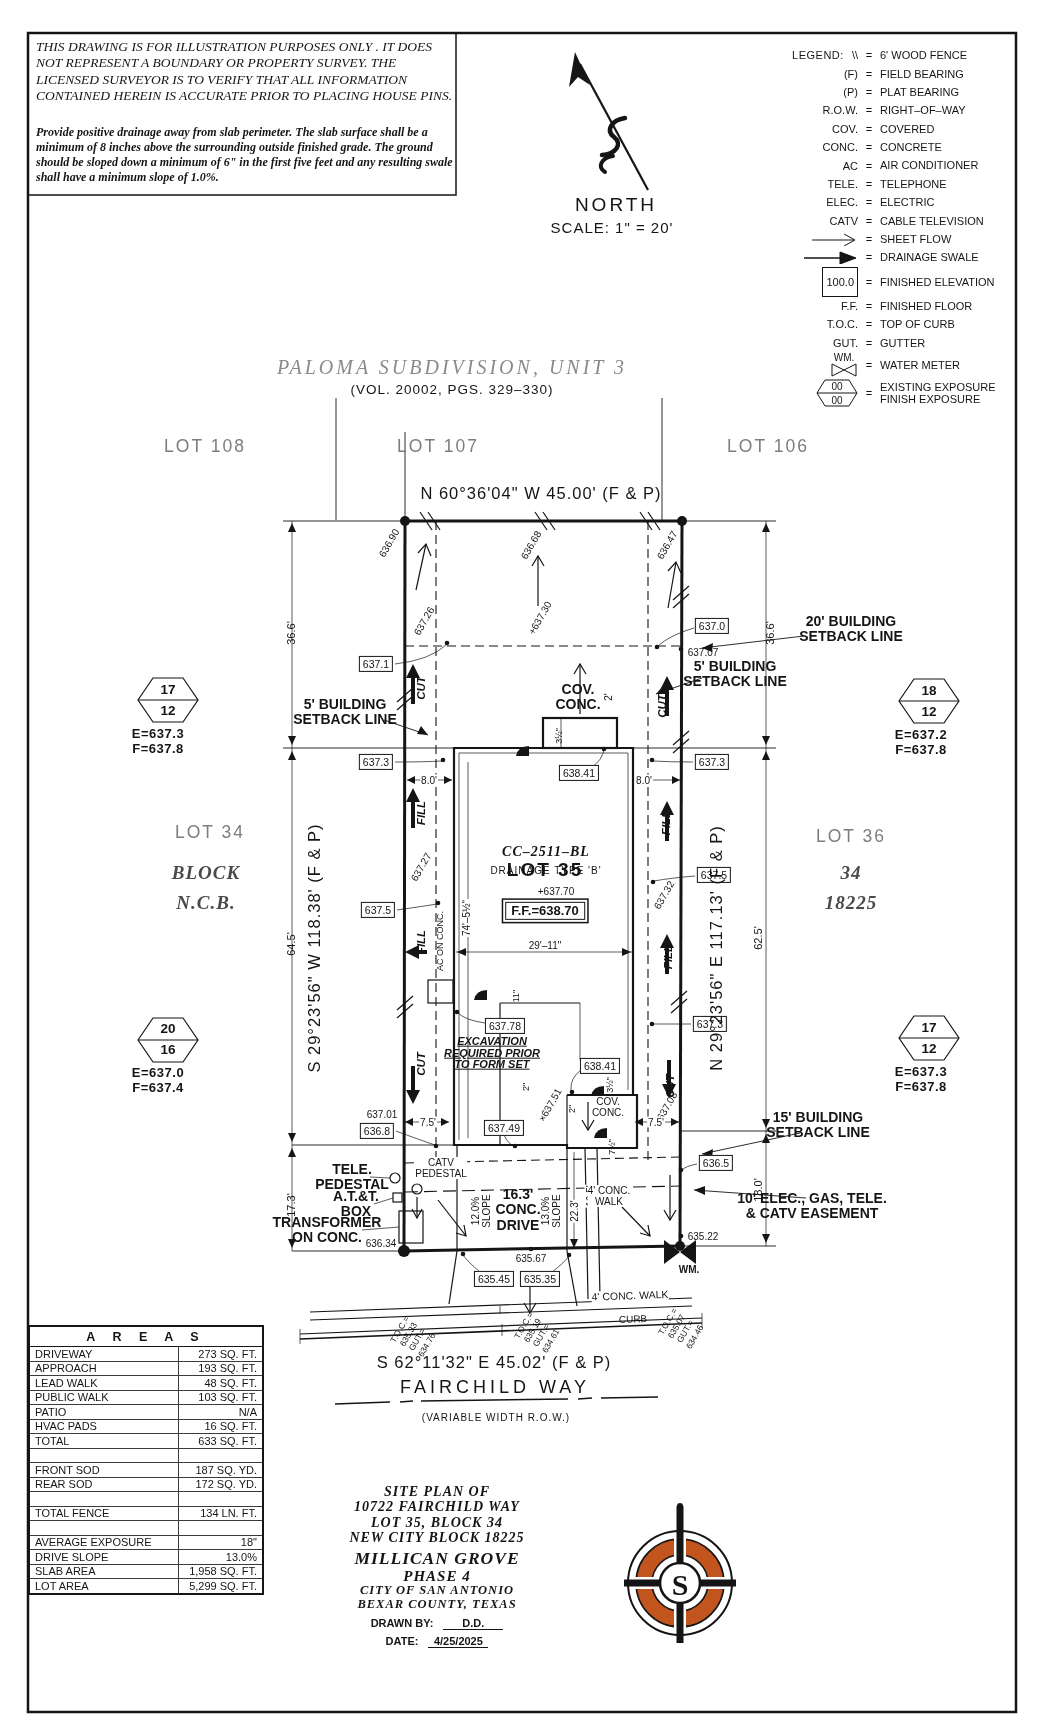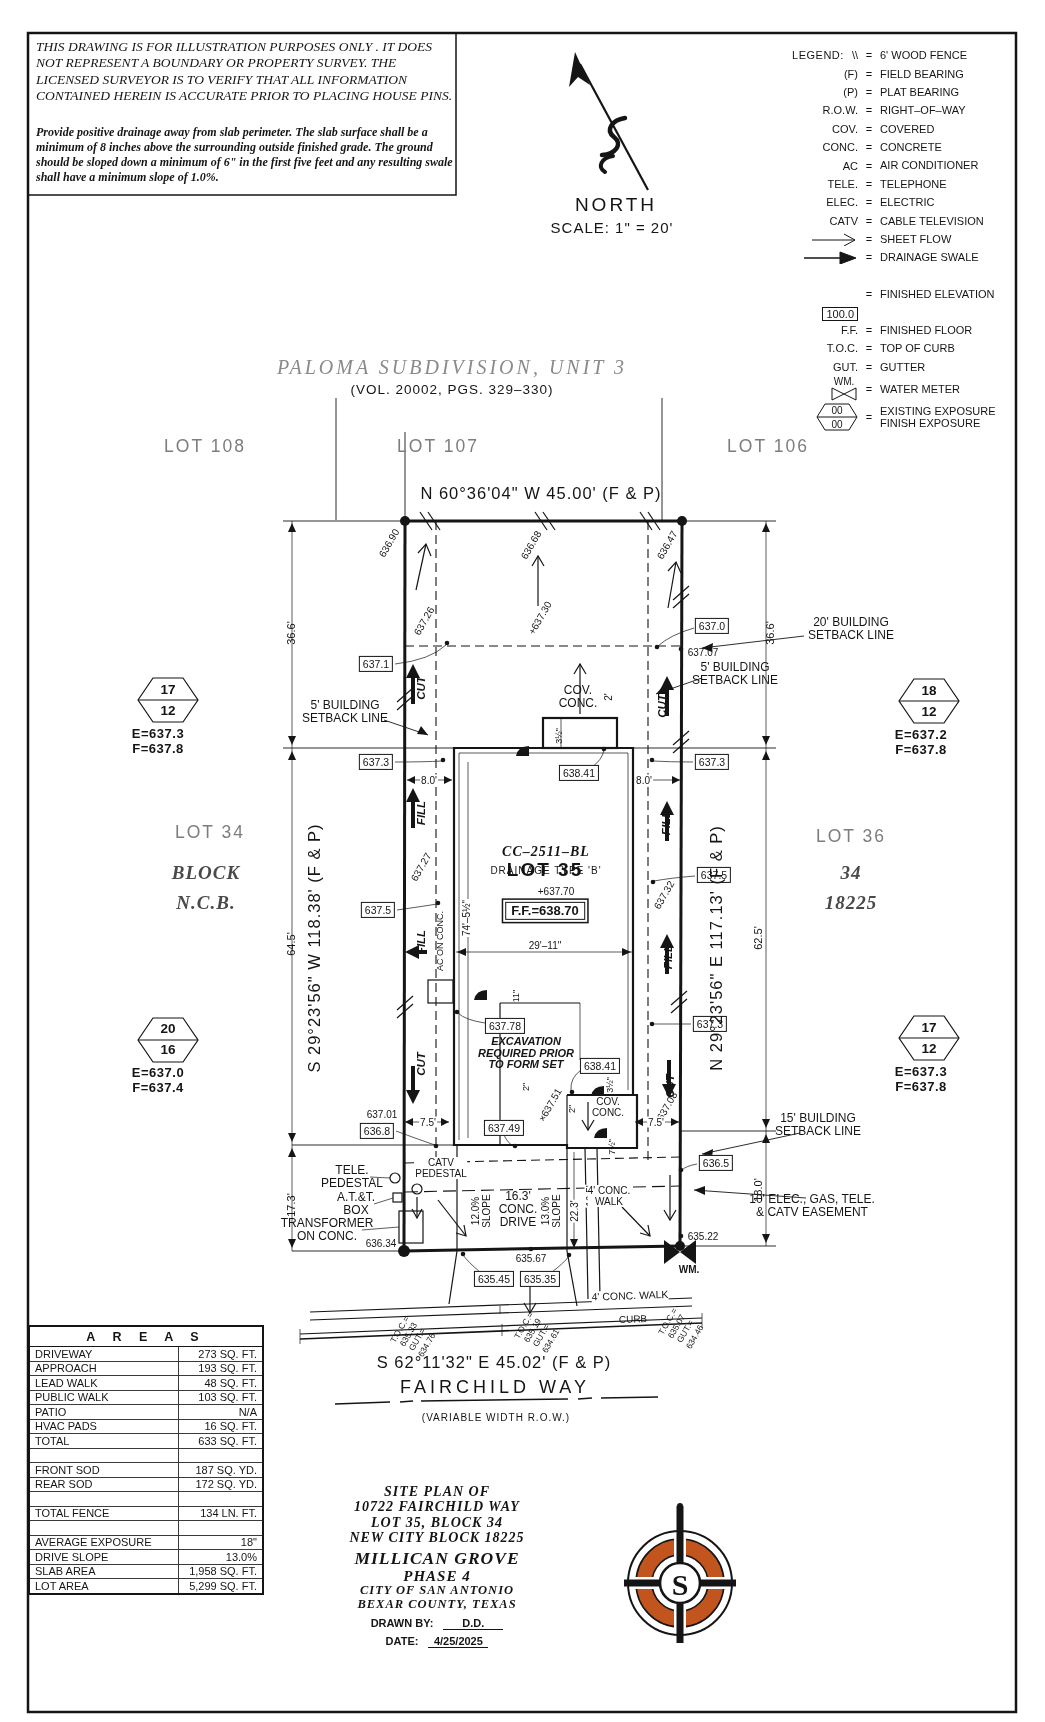--- a/index.html
+++ b/index.html
@@ -23,21 +23,21 @@
   .s-dimw{font-size:10px;background:#fff;padding:0 1px;}
   .s-box{border:1.3px solid #151515;background:#fff;padding:0 3px;font-size:10.5px;line-height:1.35;}
   .s-ff{border:1.5px solid #151515;box-shadow:0 0 0 2px #fff,0 0 0 3.5px #151515;background:#fff;
         padding:1px 5px;font-size:13px;font-weight:bold;}
   .s-big{font-size:16.5px;letter-spacing:1px;}
   .s-lot{font-size:17.5px;color:#7d7d7d;letter-spacing:2px;}
   .s-ser{font-family:"Liberation Serif",serif;font-style:italic;font-weight:bold;font-size:19px;color:#4a4a4a;letter-spacing:1px;}
   .s-l35{font-size:19px;font-weight:bold;letter-spacing:2px;}
   .s-cc{font-family:"Liberation Serif",serif;font-style:italic;font-weight:bold;font-size:14px;letter-spacing:1px;}
   .s-md{font-size:10px;letter-spacing:1px;}
-  .s-ml{font-size:12px;white-space:pre-line;}
+  .s-ml{font-size:14px;white-space:pre-line;font-weight:bold;}
   .s-mlw{font-size:10px;white-space:pre-line;background:#fff;}
   .s-mlr{font-size:10px;white-space:pre-line;}
   .s-exc{font-size:11px;font-weight:bold;font-style:italic;white-space:pre-line;line-height:1.05;}
   .s-toc{font-size:8.5px;white-space:pre-line;line-height:1.2;}
   .s-ef{font-size:13px;font-weight:bold;letter-spacing:0.5px;}
   .s-hx{font-size:13.5px;font-weight:bold;}
   .s-pal{font-family:"Liberation Serif",serif;font-style:italic;font-size:20px;color:#8a8a8a;letter-spacing:3px;}
   .s-vol{font-size:13.5px;letter-spacing:1px;}
   .s-north{font-size:19px;letter-spacing:3px;}
   .s-scale{font-size:15px;letter-spacing:1px;}
@@ -49,21 +49,21 @@
   #disclaimer .p1{font-style:italic;font-size:13.5px;line-height:1.22;}
   #disclaimer .p2{font-style:italic;font-weight:bold;font-size:12px;line-height:1.25;margin-top:20px;}
   
   #legend{position:absolute;left:703px;top:46px;width:306px;z-index:3;}
   .lg-row{display:grid;grid-template-columns:155px 22px auto;align-items:center;min-height:18.4px;font-size:11px;}
   .lg-row.tall{min-height:27px;}
   .lg-abbr{text-align:right;display:flex;justify-content:flex-end;align-items:center;gap:8px;}
   .lg-title{letter-spacing:0.5px;}
   .lg-eq{text-align:center;}
   .lg-desc{text-align:left;white-space:pre-line;line-height:1.1;}
-  .lg-box{border:1.2px solid #151515;padding:0 3px;margin-top:40px;}
+  .lg-box{border:1.2px solid #151515;padding:8px 3px;}
   .lg-wm{display:flex;flex-direction:column;align-items:center;line-height:1;font-size:10px;}
   .lg-row svg line,.lg-row svg polygon,.lg-row svg polyline{stroke:#151515;}
   .lg-row svg text{stroke:none;fill:#151515;}
   
   #areas{position:absolute;left:28px;top:1325px;width:236px;z-index:3;border-collapse:collapse;
          border:2px solid #151515;font-size:11px;}
   #areas th{border:1.4px solid #151515;font-size:12.5px;letter-spacing:7px;padding:2px 0;height:15px;}
   #areas td{border:1px solid #3a3a3a;height:13.5px;padding:0 5px;}
   #areas td.a-lab{width:138px;}
   #areas td.a-val{text-align:right;}
@@ -554,21 +554,21 @@
       <div class="lbl s-ff" style="left: 545px; top: 911px; transform: translate(-50%, -50%);">F.F.=638.70</div>
       <div class="lbl s-dimw" style="left: 545px; top: 945px; transform: translate(-50%, -50%);">29'–11"</div>
       <div class="lbl s-smw" style="left: 466px; top: 918px; transform: translate(-50%, -50%) rotate(-90deg);">74'–5½"</div>
       <div class="lbl s-ml" style="left: 578px; top: 697px; transform: translate(-50%, -50%);">COV.
 CONC.</div>
       <div class="lbl s-sm" style="left: 608px; top: 697px; transform: translate(-50%, -50%) rotate(-90deg);">2'</div>
       <div class="lbl s-xs" style="left: 560px; top: 736px; transform: translate(-50%, -50%) rotate(-90deg);">3½"</div>
       <div class="lbl s-box" style="left: 579px; top: 773px; transform: translate(-50%, -50%);">638.41</div>
       <div class="lbl s-xs" style="left: 517px; top: 996px; transform: translate(-50%, -50%) rotate(-90deg);">11"</div>
       <div class="lbl s-box" style="left: 505px; top: 1026px; transform: translate(-50%, -50%);">637.78</div>
-      <div class="lbl s-exc" style="left: 526px; top: 1053px; transform: translate(-50%, -50%);">EXCAVATION
+      <div class="lbl s-exc" style="left: 492px; top: 1053px; transform: translate(-50%, -50%); text-decoration: underline;">EXCAVATION
 REQUIRED PRIOR
 TO FORM SET</div>
       <div class="lbl s-xs" style="left: 527px; top: 1087px; transform: translate(-50%, -50%) rotate(-90deg);">2"</div>
       <div class="lbl s-sm" style="left: 550px; top: 1105px; transform: translate(-50%, -50%) rotate(-60deg);">×637.51</div>
       <div class="lbl s-xs" style="left: 573px; top: 1109px; transform: translate(-50%, -50%) rotate(-90deg);">2"</div>
       <div class="lbl s-box" style="left: 600px; top: 1066px; transform: translate(-50%, -50%);">638.41</div>
       <div class="lbl s-xs" style="left: 611px; top: 1085px; transform: translate(-50%, -50%) rotate(-90deg);">3½"</div>
       <div class="lbl s-mlw" style="left: 608px; top: 1107px; transform: translate(-50%, -50%);">COV.
 CONC.</div>
       <div class="lbl s-xs" style="left: 613px; top: 1147px; transform: translate(-50%, -50%) rotate(-90deg);">7½"</div>

